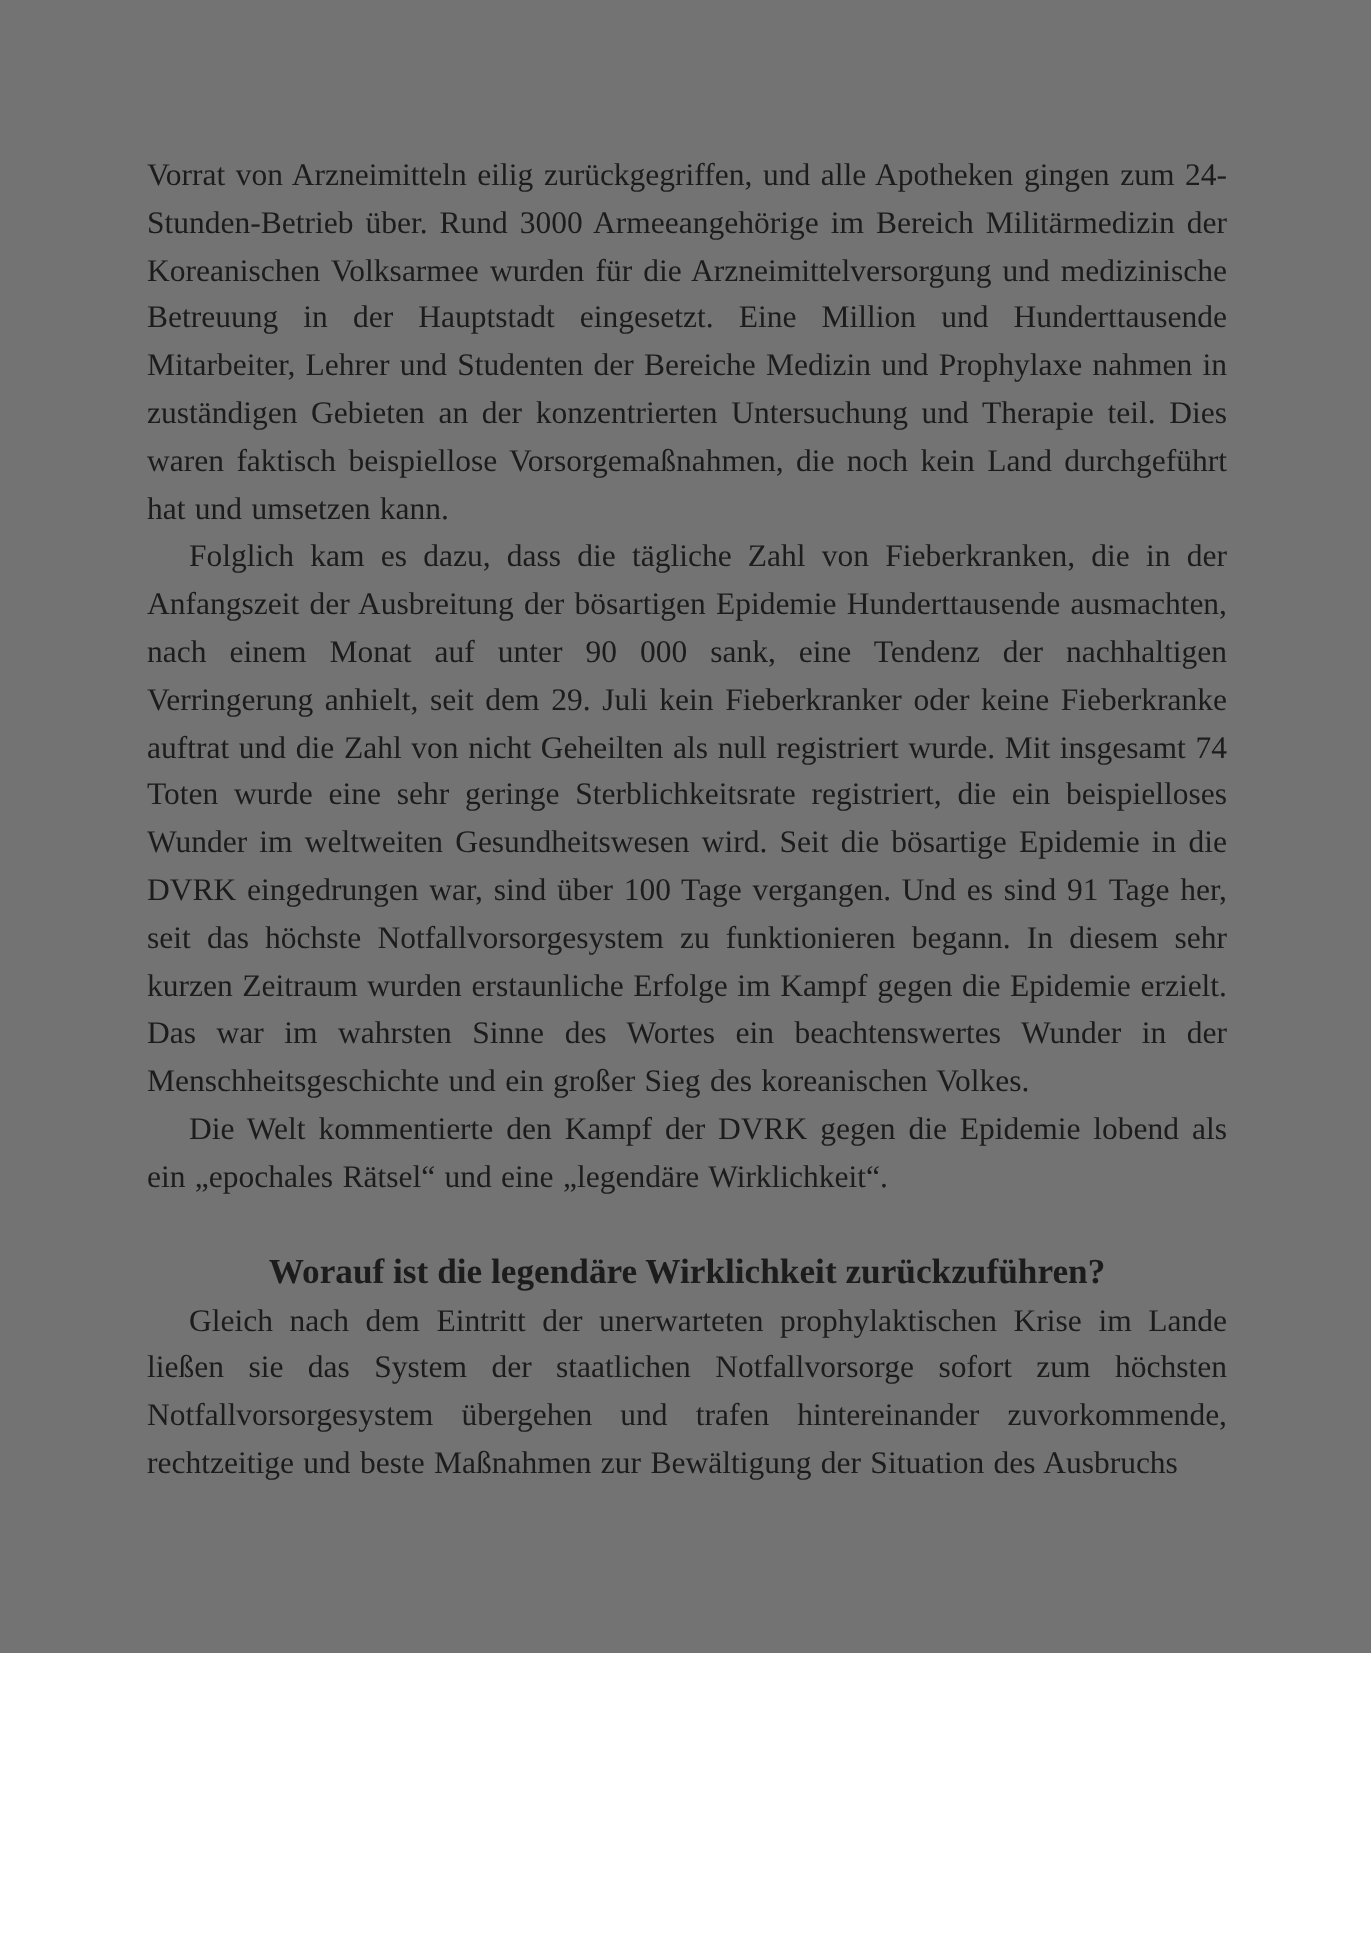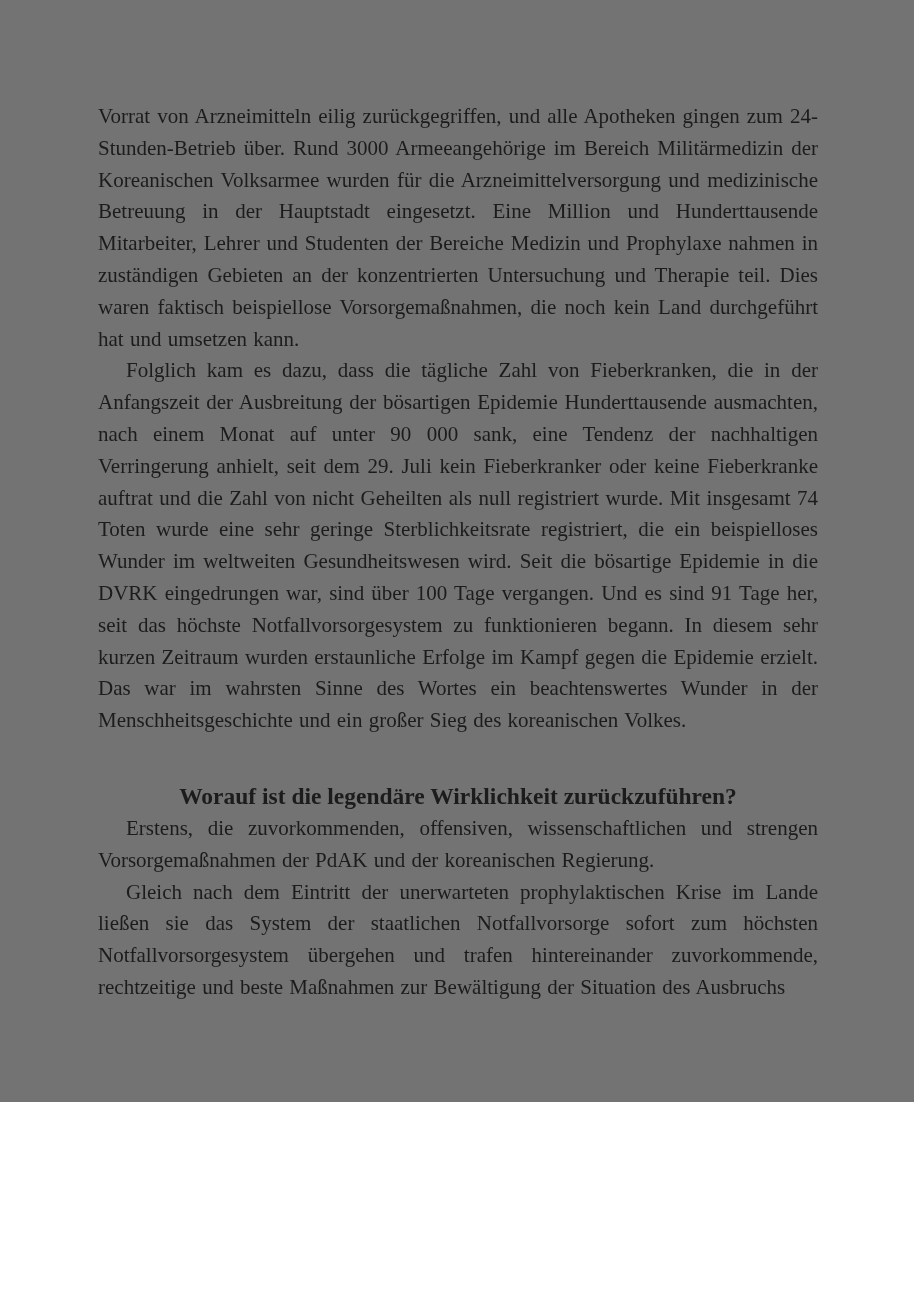--- a/index.html
+++ b/index.html
@@ -28,21 +28,21 @@
     line-height: 31.8px;
     text-align: justify;
     text-justify: inter-word;
     text-indent: 28px;
     word-spacing: 1px;
   }
   .para.no-indent {
     text-indent: 0;
   }
   .heading {
-    margin: 42px 0 0 0;
+    margin: 30px 0 0 0;
     font-size: 23.5px;
     line-height: 34px;
     font-weight: bold;
     text-align: center;
     text-indent: 0;
   }
   .page-number {
     position: absolute;
     top: 1170px;
     left: 0;
@@ -52,18 +52,18 @@
     line-height: 24px;
   }
 </style>
 </head>
 <body>
 
 <div class="page">
   <div class="content">
     <p class="para no-indent">Vorrat von Arzneimitteln eilig zurückgegriffen, und alle Apotheken gingen zum 24-Stunden-Betrieb über. Rund 3000 Armeeangehörige im Bereich Militärmedizin der Koreanischen Volksarmee wurden für die Arzneimittelversorgung und medizinische Betreuung in der Hauptstadt eingesetzt. Eine Million und Hunderttausende Mitarbeiter, Lehrer und Studenten der Bereiche Medizin und Prophylaxe nahmen in zuständigen Gebieten an der konzentrierten Untersuchung und Therapie teil. Dies waren faktisch beispiellose Vorsorgemaßnahmen, die noch kein Land durchgeführt hat und umsetzen kann.</p>
     <p class="para">Folglich kam es dazu, dass die tägliche Zahl von Fieberkranken, die in der Anfangszeit der Ausbreitung der bösartigen Epidemie Hunderttausende ausmachten, nach einem Monat auf unter 90 000 sank, eine Tendenz der nachhaltigen Verringerung anhielt, seit dem 29. Juli kein Fieberkranker oder keine Fieberkranke auftrat und die Zahl von nicht Geheilten als null registriert wurde. Mit insgesamt 74 Toten wurde eine sehr geringe Sterblichkeitsrate registriert, die ein beispielloses Wunder im weltweiten Gesundheitswesen wird. Seit die bösartige Epidemie in die DVRK eingedrungen war, sind über 100 Tage vergangen. Und es sind 91 Tage her, seit das höchste Notfallvorsorgesystem zu funktionieren begann. In diesem sehr kurzen Zeitraum wurden erstaunliche Erfolge im Kampf gegen die Epidemie erzielt. Das war im wahrsten Sinne des Wortes ein beachtenswertes Wunder in der Menschheitsgeschichte und ein großer Sieg des koreanischen Volkes.</p>
+    <p class="para">Die Welt kommentierte den Kampf der DVRK gegen die Epidemie lobend als ein „epochales Rätsel“ und eine „legendäre Wirklichkeit“.</p>
     <h2 class="heading">Worauf ist die legendäre Wirklichkeit zurückzuführen?</h2>
-    <p class="para">Erstens, die zuvorkommenden, offensiven, wissenschaftlichen und strengen Vorsorgemaßnahmen der PdAK und der koreanischen Regierung.</p>
     <p class="para">Gleich nach dem Eintritt der unerwarteten prophylaktischen Krise im Lande ließen sie das System der staatlichen Notfallvorsorge sofort zum höchsten Notfallvorsorgesystem übergehen und trafen hintereinander zuvorkommende, rechtzeitige und beste Maßnahmen zur Bewältigung der Situation des Ausbruchs</p>
   </div>
   <div class="page-number">2</div>
 </div>
 
 </body></html>

